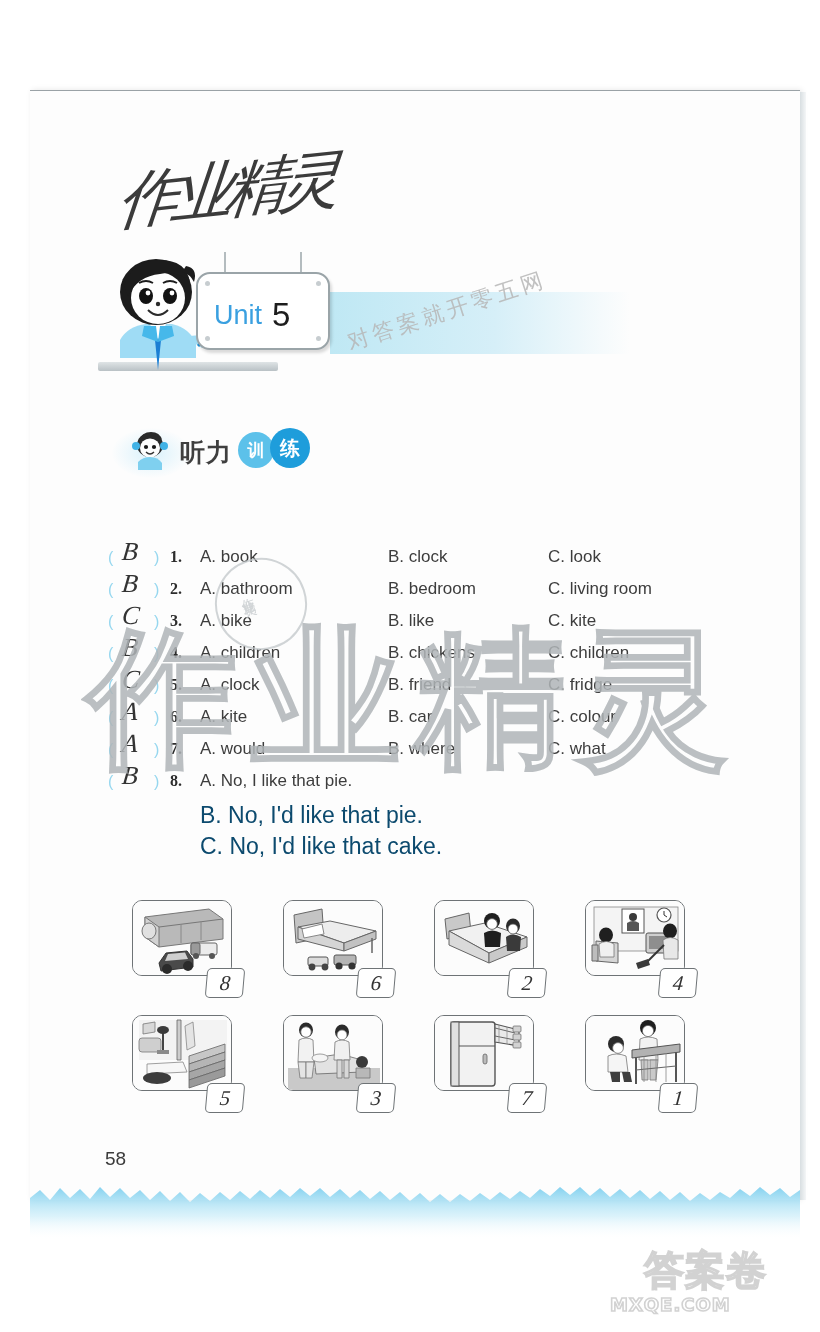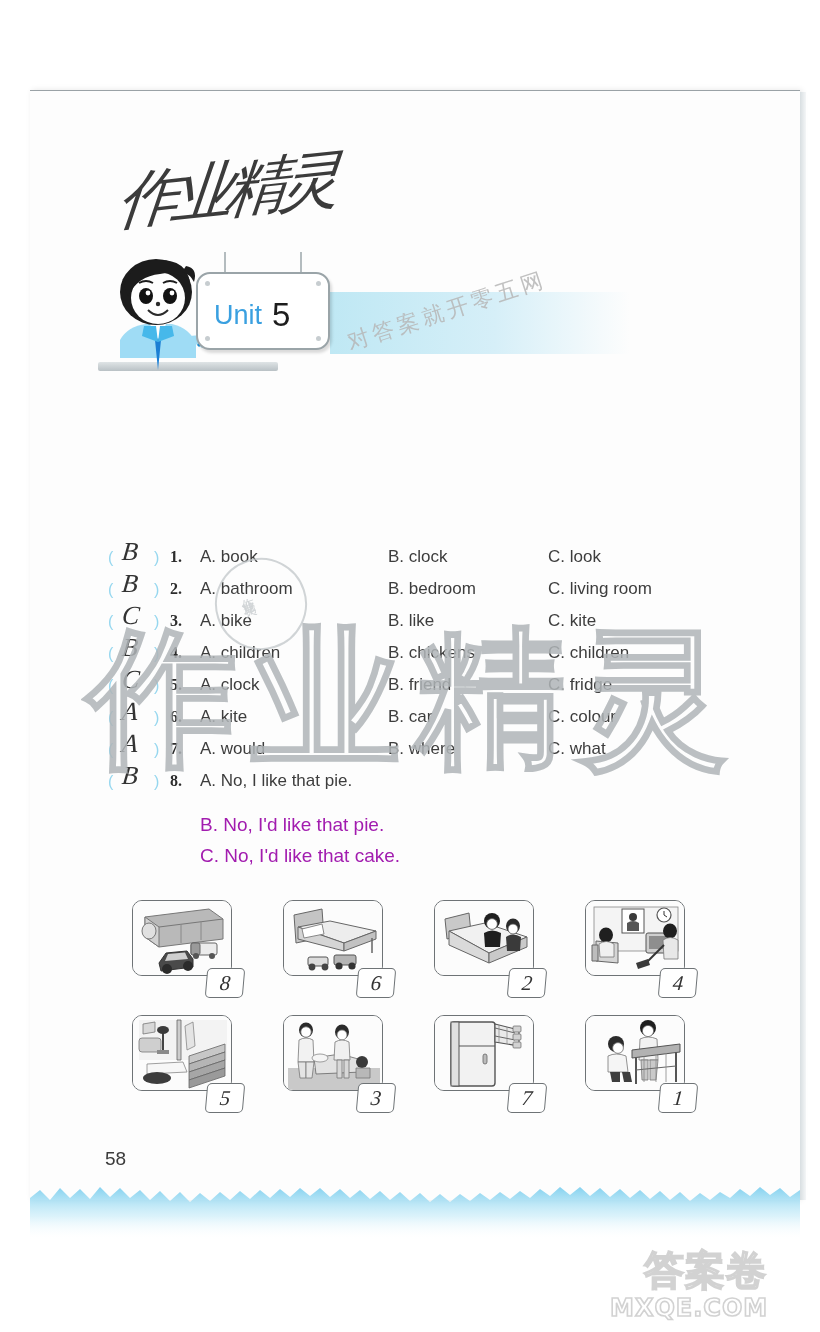--- a/index.html
+++ b/index.html
@@ -195,24 +195,23 @@
     font-family: "Liberation Serif", serif;
   }
   .opt { position: absolute; top: 4px; white-space: nowrap; }
   .opt-a { left: 92px; }
   .opt-b { left: 280px; }
   .opt-c { left: 440px; }
 
   .sub-line {
     position: absolute;
     left: 200px;
-    font-size: 19px;
-    color: #a21caf;
+    font-size: 23px;
+    color: #0c4a6e;
     white-space: nowrap;
-    margin-top: 12px;
   }
 
   
   .pic {
     position: absolute;
     width: 100px; height: 76px;
     border: 1.8px solid #6e7376;
     border-radius: 10px;
     background: #fbfbfb;
     overflow: hidden;
@@ -291,21 +290,21 @@
     font-family: "DejaVu Sans", sans-serif;
     font-size: 40px; font-weight: bold;
     color: transparent;
     -webkit-text-stroke: 1.6px #d2d2d2;
     letter-spacing: 1px;
     line-height: 44px;
     margin-left: 34px;
   }
   .brand-en {
     font-family: "DejaVu Sans", sans-serif;
-    font-size: 24px; font-weight: bold;
+    font-size: 18px; font-weight: bold;
     color: transparent;
     -webkit-text-stroke: 1.6px #d2d2d2;
     letter-spacing: 1px;
     margin-top: 2px;
   }
 </style>
 </head>
 <body>
 
 <div id="stage">
@@ -356,20 +355,39 @@
   <div class="sign-plate">
     <i class="rivet tl"></i>
       <i class="rivet tr"></i>
     <i class="rivet bl"></i>
       <i class="rivet br"></i>
   </div>
   <div class="unit-word">Unit</div>
   <div class="unit-num">5</div>
   <div class="wm-small">对答案就开零五网</div>
 
+  <div class="listen-badge">
+    <div class="lb-halo"></div>
+    <div class="lb-head">
+      <svg width="40" height="40" viewBox="0 0 40 40">
+        <ellipse cx="20" cy="15" rx="13" ry="12" fill="#2b2b2b"></ellipse>
+        <ellipse cx="20" cy="18" rx="10" ry="9.5" fill="#fdfdfd"></ellipse>
+        <path d="M8 11 Q12 2 21 2 Q30 2 32 10 Q26 5 19 6 Q11 7 8 16 Z" fill="#2b2b2b"></path>
+        <circle cx="16" cy="17" r="2.1" fill="#181818"></circle>
+        <circle cx="24" cy="17" r="2.1" fill="#181818"></circle>
+        <path d="M16 22 Q20 26 24 22" stroke="#333" stroke-width="1.3" fill="none"></path>
+        <path d="M8 40 L8 32 Q13 27 20 27 Q28 27 32 33 L32 40 Z" fill="#7fd0ef"></path>
+        <circle cx="6" cy="16" r="4" fill="#3fb2e6"></circle>
+        <circle cx="34" cy="16" r="4" fill="#3fb2e6"></circle>
+      </svg>
+    </div>
+    <div class="lb-cn">听力</div>
+    <div class="lb-bub b1">训</div>
+    <div class="lb-bub b2">练</div>
+  </div>
 
 
   <div class="qrow" style="top:543px;">
     <span class="ans-paren">(<span class="rp">)</span></span>
     <span class="ans-hand">B</span>
     <span class="qnum">1.</span>
     <span class="opt opt-a">A. book</span>
     <span class="opt opt-b">B. clock</span>
     <span class="opt opt-c">C. look</span>
   </div>

